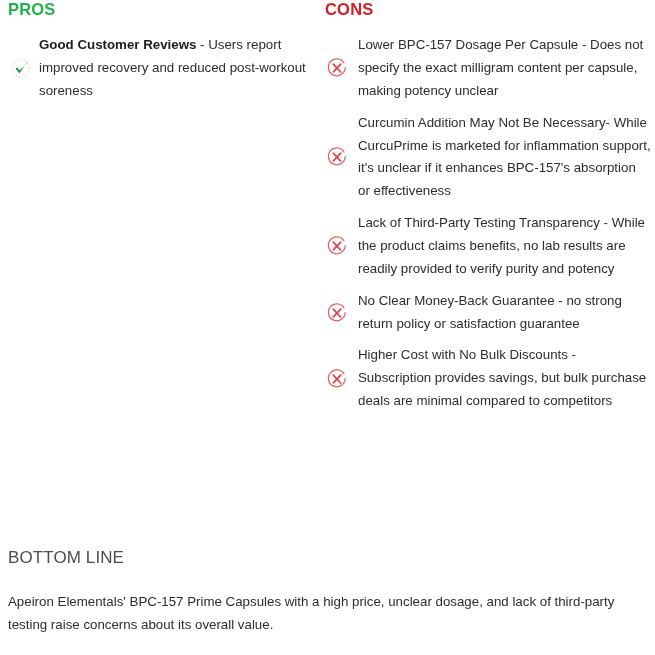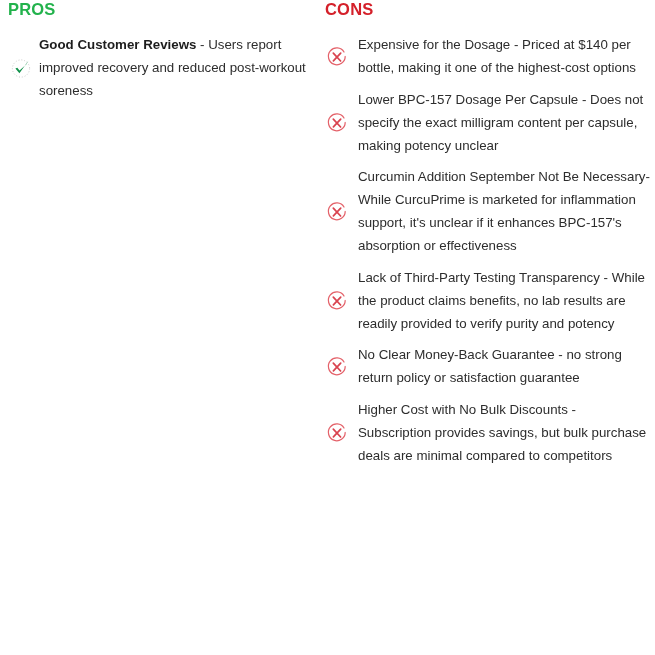--- a/index.html
+++ b/index.html
@@ -140,41 +140,31 @@
       <h2 class="col-heading heading-cons">CONS</h2>
       <ul class="item-list" id="cons-list">
           <li class="item">
             <span class="item-icon">
               <svg width="24" height="24" viewBox="0 0 24 24">
                 <path d="M19.0 7.0 A8.4 8.4 0 1 0 20.2 11.5" fill="none" stroke="#e4626a" stroke-width="1.25" stroke-linecap="round"></path>
                 <path d="M8.3 8.1 L15.6 16.0" stroke="#d94450" stroke-width="1.7" stroke-linecap="round"></path>
                 <path d="M15.7 8.2 L8.4 15.9" stroke="#d94450" stroke-width="1.7" stroke-linecap="round"></path>
               </svg>
             </span>
-            <span class="item-text"><span>Expensive for the Dosage - Priced at $140 per bottle, making it one of the highest-cost options</span></span>
-          </li>
-          <li class="item">
-            <span class="item-icon">
-              <svg width="24" height="24" viewBox="0 0 24 24">
-                <path d="M19.0 7.0 A8.4 8.4 0 1 0 20.2 11.5" fill="none" stroke="#e4626a" stroke-width="1.25" stroke-linecap="round"></path>
-                <path d="M8.3 8.1 L15.6 16.0" stroke="#d94450" stroke-width="1.7" stroke-linecap="round"></path>
-                <path d="M15.7 8.2 L8.4 15.9" stroke="#d94450" stroke-width="1.7" stroke-linecap="round"></path>
-              </svg>
-            </span>
             <span class="item-text"><span>Lower BPC-157 Dosage Per Capsule - Does not specify the exact milligram content per capsule, making potency unclear</span></span>
           </li>
           <li class="item">
             <span class="item-icon">
               <svg width="24" height="24" viewBox="0 0 24 24">
                 <path d="M19.0 7.0 A8.4 8.4 0 1 0 20.2 11.5" fill="none" stroke="#e4626a" stroke-width="1.25" stroke-linecap="round"></path>
                 <path d="M8.3 8.1 L15.6 16.0" stroke="#d94450" stroke-width="1.7" stroke-linecap="round"></path>
                 <path d="M15.7 8.2 L8.4 15.9" stroke="#d94450" stroke-width="1.7" stroke-linecap="round"></path>
               </svg>
             </span>
-            <span class="item-text"><span>Curcumin Addition September Not Be Necessary- While CurcuPrime is marketed for inflammation support, it's unclear if it enhances BPC-157's absorption or effectiveness</span></span>
+            <span class="item-text"><span>Curcumin Addition May Not Be Necessary- While CurcuPrime is marketed for inflammation support, it's unclear if it enhances BPC-157's absorption or effectiveness</span></span>
           </li>
           <li class="item">
             <span class="item-icon">
               <svg width="24" height="24" viewBox="0 0 24 24">
                 <path d="M19.0 7.0 A8.4 8.4 0 1 0 20.2 11.5" fill="none" stroke="#e4626a" stroke-width="1.25" stroke-linecap="round"></path>
                 <path d="M8.3 8.1 L15.6 16.0" stroke="#d94450" stroke-width="1.7" stroke-linecap="round"></path>
                 <path d="M15.7 8.2 L8.4 15.9" stroke="#d94450" stroke-width="1.7" stroke-linecap="round"></path>
               </svg>
             </span>
             <span class="item-text"><span>Lack of Third-Party Testing Transparency - While the product claims benefits, no lab results are readily provided to verify purity and potency</span></span>
@@ -197,14 +187,18 @@
                 <path d="M15.7 8.2 L8.4 15.9" stroke="#d94450" stroke-width="1.7" stroke-linecap="round"></path>
               </svg>
             </span>
             <span class="item-text"><span>Higher Cost with No Bulk Discounts - Subscription provides savings, but bulk purchase deals are minimal compared to competitors</span></span>
           </li>
         </ul>
     </div>
 
   </div>
 
+  <div class="bottomline">
+    <h2 class="bottomline-heading">BOTTOM LINE</h2>
+    <p class="bottomline-body">Apeiron Elementals' BPC-157 Prime Capsules with a high price, unclear dosage, and lack of third-party testing raise concerns about its overall value.</p>
+  </div>
 
 </div>
 
 </body></html>

